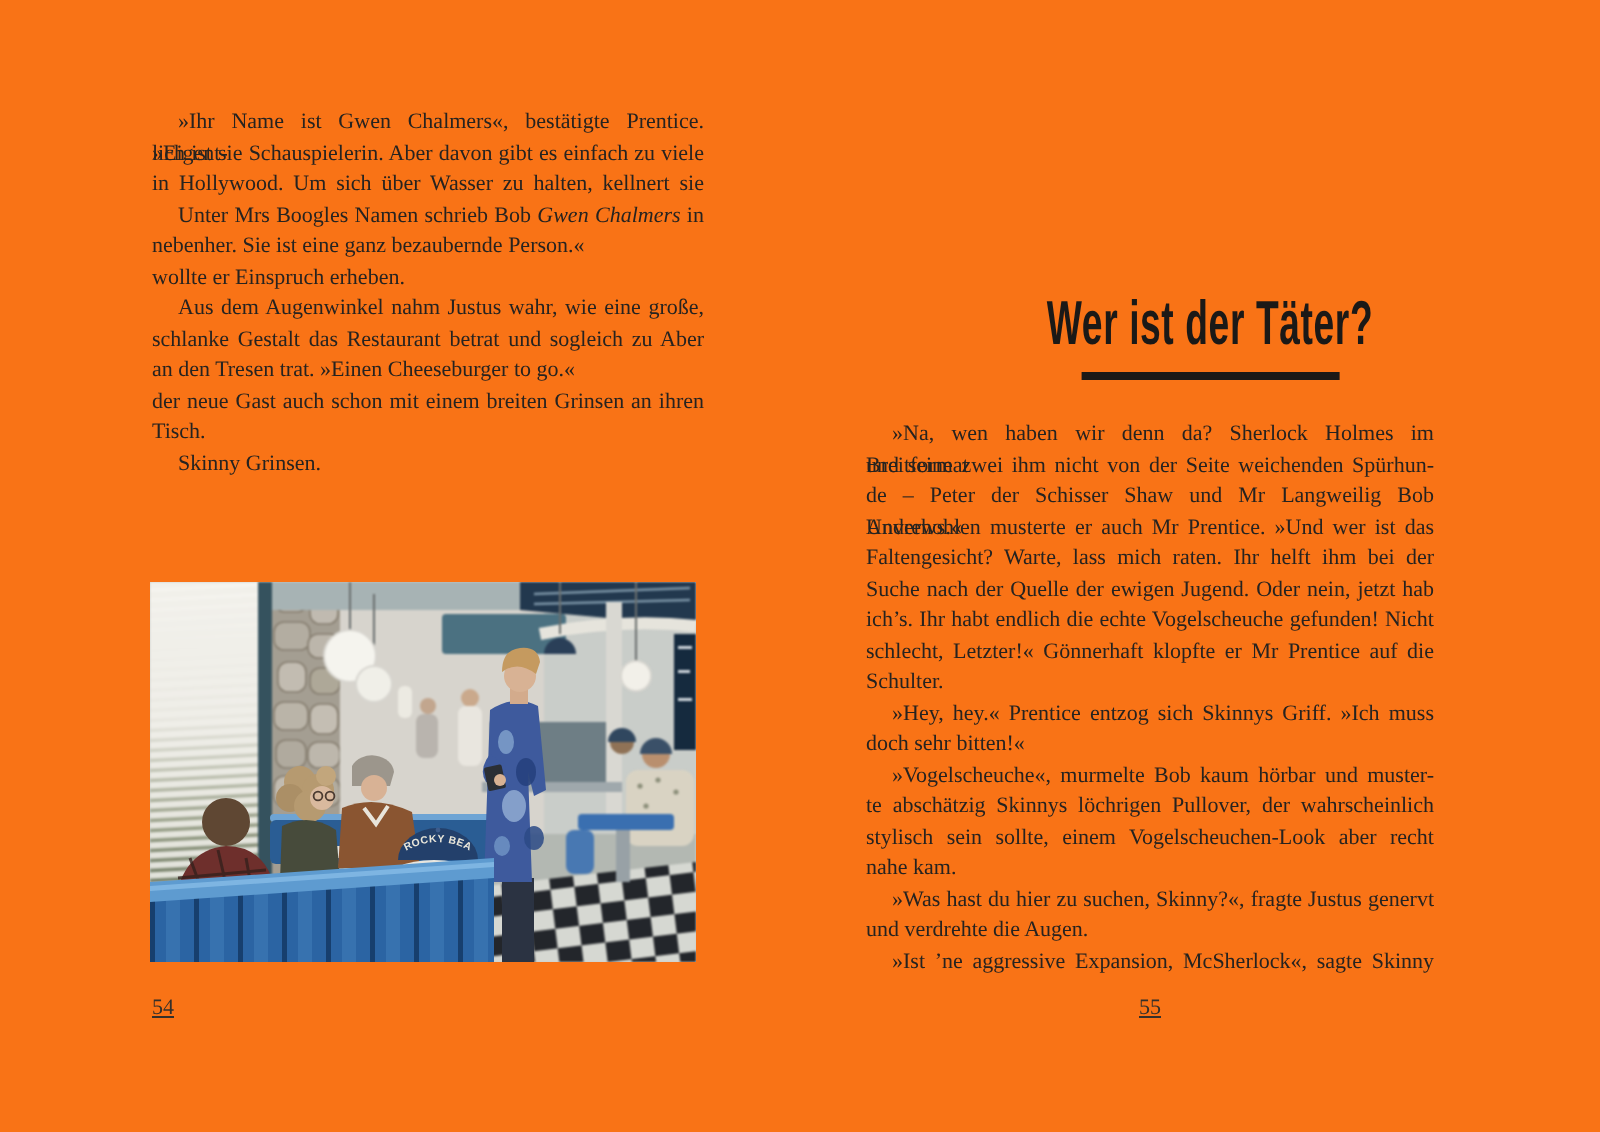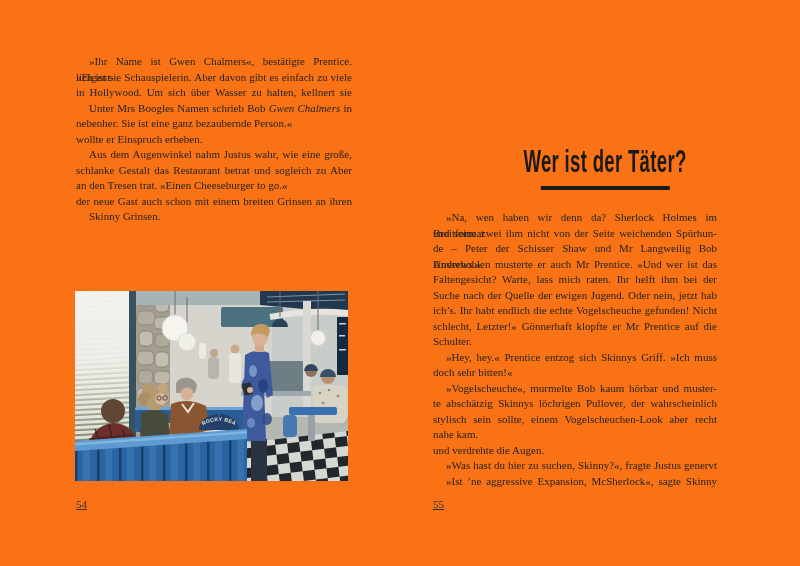--- a/index.html
+++ b/index.html
@@ -9,21 +9,21 @@
   }
   .textblock{position:absolute;font-size:11px;line-height:15.5px;}
   #left-text{left:76px;top:54px;width:276px;}
   #right-text{left:433px;top:210px;width:284px;}
   .line{text-align:justify;text-align-last:justify;height:15.5px;overflow:visible;}
   .line.last{text-align-last:left;}
   .line.indent{text-indent:13px;}
   .it{font-style:italic;}
   .pagenum{position:absolute;top:498px;font-size:11px;color:#34302b;text-decoration:underline;}
   #pn-left{left:76px;}
-  #pn-right{left:433px;width:284px;text-align:left;}
+  #pn-right{left:433px;width:284px;text-align:center;}
   .chapter{position:absolute;left:433px;top:146px;width:308px;text-align:right;}
   .chapter-inner{
     display:inline-block;transform:scaleX(0.6);transform-origin:50% 0;
     font-family:"Liberation Sans", sans-serif;font-weight:700;font-size:31px;
     line-height:1.05;color:#1b1917;white-space:nowrap;letter-spacing:0.5px;
   }
   .chapter-rule{height:4px;background:#1b1917;width:215px;margin:7px auto 0;}
   #photo{position:absolute;left:75px;top:291px;width:273px;height:190px;}
   .soft{filter:blur(0.6px);}
   .soft2{filter:blur(0.3px);}
@@ -37,20 +37,21 @@
       <div class="line indent">»Ihr Name ist Gwen Chalmers«, bestätigte Prentice. »Eigent-</div>
       <div class="line">lich ist sie Schauspielerin. Aber davon gibt es einfach zu viele</div>
       <div class="line">in Hollywood. Um sich über Wasser zu halten, kellnert sie</div>
       <div class="line indent"><span>Unter Mrs Boogles Namen schrieb Bob </span><span class="it">Gwen Chalmers</span><span> in</span></div>
       <div class="line last">nebenher. Sie ist eine ganz bezaubernde Person.«</div>
       <div class="line last">wollte er Einspruch erheben.</div>
       <div class="line indent">Aus dem Augenwinkel nahm Justus wahr, wie eine große,</div>
       <div class="line">schlanke Gestalt das Restaurant betrat und sogleich zu Aber</div>
       <div class="line last">an den Tresen trat. »Einen Cheeseburger to go.«</div>
       <div class="line">der neue Gast auch schon mit einem breiten Grinsen an ihren</div>
+      <div class="line last">Tisch.</div>
       <div class="line indent last">Skinny Grinsen.</div>
     </div>
 
   <svg id="photo" viewBox="0 0 273 190" role="img" xmlns="http://www.w3.org/2000/svg" aria-label="Filmszene in einem Diner: blaue Sitzbank mit vier Personen, ein stehender blonder Junge im blauen Pullover, Jalousien, Steinwand, weiße Kugellampen und Schachbrettboden">
     <defs>
       <linearGradient id="wg" x1="0" y1="0" x2="0" y2="1">
         <stop offset="0" stop-color="#f6f5f0"></stop>
         <stop offset="0.45" stop-color="#e9e8e1"></stop>
         <stop offset="0.8" stop-color="#99a089"></stop>
         <stop offset="1" stop-color="#6f7a63"></stop>
@@ -235,20 +236,20 @@
       <div class="line">Suche nach der Quelle der ewigen Jugend. Oder nein, jetzt hab</div>
       <div class="line">ich’s. Ihr habt endlich die echte Vogelscheuche gefunden! Nicht</div>
       <div class="line">schlecht, Letzter!« Gönnerhaft klopfte er Mr Prentice auf die</div>
       <div class="line last">Schulter.</div>
       <div class="line indent">»Hey, hey.« Prentice entzog sich Skinnys Griff. »Ich muss</div>
       <div class="line last">doch sehr bitten!«</div>
       <div class="line indent">»Vogelscheuche«, murmelte Bob kaum hörbar und muster-</div>
       <div class="line">te abschätzig Skinnys löchrigen Pullover, der wahrscheinlich</div>
       <div class="line">stylisch sein sollte, einem Vogelscheuchen-Look aber recht</div>
       <div class="line last">nahe kam.</div>
+      <div class="line indent">»Was hast du hier zu suchen, Skinny?«, fragte Justus genervt</div>
       <div class="line last">und verdrehte die Augen.</div>
-      <div class="line indent">»Was hast du hier zu suchen, Skinny?«, fragte Justus genervt</div>
       <div class="line indent">»Ist ’ne aggressive Expansion, McSherlock«, sagte Skinny</div>
     </div>
 
   <div class="pagenum" id="pn-right">55</div>
 
 </div>
 
 </body></html>

